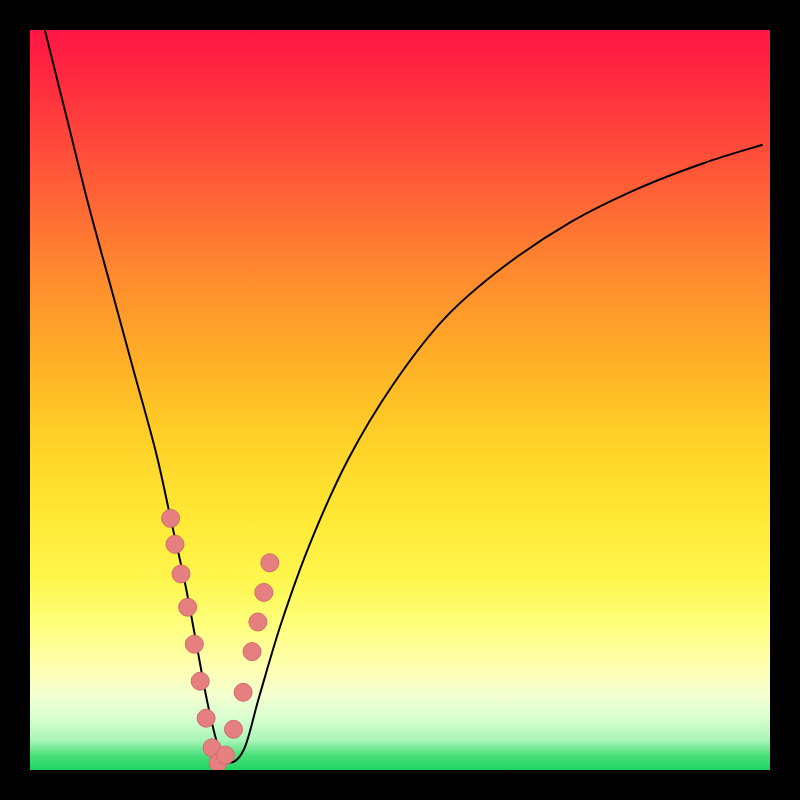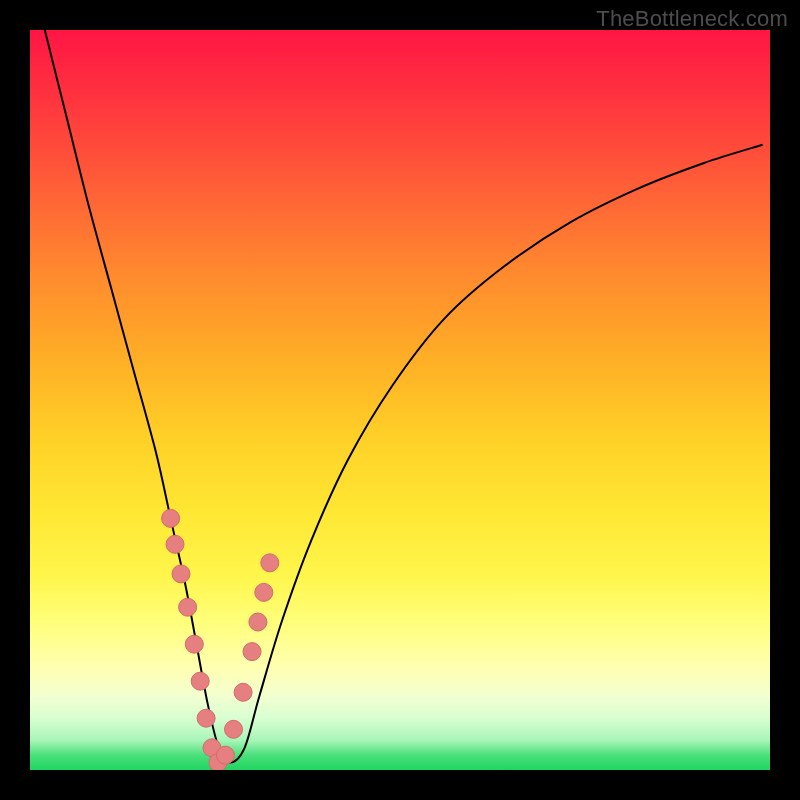--- a/index.html
+++ b/index.html
@@ -67,21 +67,20 @@
     font-size: 22px;
     font-weight: 400;
     letter-spacing: 0.2px;
   }
 </style>
 </head>
 <body>
 
 <div class="frame">
 
-  <div class="watermark">TheBottleneck.com</div>
 
   <div class="plot">
     <div class="gradient"></div>
 
     <svg class="svg-layer" viewBox="0 0 740 740" preserveAspectRatio="none">
       <path fill="none" stroke="#000000" stroke-width="2" d="M 14.8 0.0 C 18.5 14.8, 29.6 59.2, 37.0 88.8 C 44.4 118.4, 51.8 149.2, 59.2 177.6 C 66.6 206.0, 74.0 231.9, 81.4 259.0 C 88.8 286.1, 96.2 313.3, 103.6 340.4 C 111.0 367.5, 119.6 397.1, 125.8 421.8 C 132.0 446.5, 135.7 466.2, 140.6 488.4 C 145.5 510.6, 151.1 534.0, 155.4 555.0 C 159.7 576.0, 162.8 594.5, 166.5 614.2 C 170.2 633.9, 173.9 656.1, 177.6 673.4 C 181.3 690.7, 185.0 707.9, 188.7 717.8 C 192.4 727.7, 195.5 732.6, 199.8 732.6 C 204.1 732.6, 209.7 728.9, 214.6 717.8 C 219.5 706.7, 223.2 687.0, 229.4 666.0 C 235.6 645.0, 243.0 617.9, 251.6 592.0 C 260.2 566.1, 270.1 537.7, 281.2 510.6 C 292.3 483.5, 304.6 455.1, 318.2 429.2 C 331.8 403.3, 346.6 378.6, 362.6 355.2 C 378.6 331.8, 395.9 308.3, 414.4 288.6 C 432.9 268.9, 452.6 252.8, 473.6 236.8 C 494.6 220.8, 518.0 205.3, 540.2 192.4 C 562.4 179.4, 584.6 169.0, 606.8 159.1 C 629.0 149.2, 652.4 140.6, 673.4 133.2 C 694.4 125.8, 722.7 117.8, 732.6 114.7"></path>
       <g>
           <circle cx="140.6" cy="488.4" r="9" fill="#e68080" stroke="#d46a6a" stroke-width="1"></circle>
           <circle cx="145.0" cy="514.3" r="9" fill="#e68080" stroke="#d46a6a" stroke-width="1"></circle>
           <circle cx="151.0" cy="543.9" r="9" fill="#e68080" stroke="#d46a6a" stroke-width="1"></circle>

